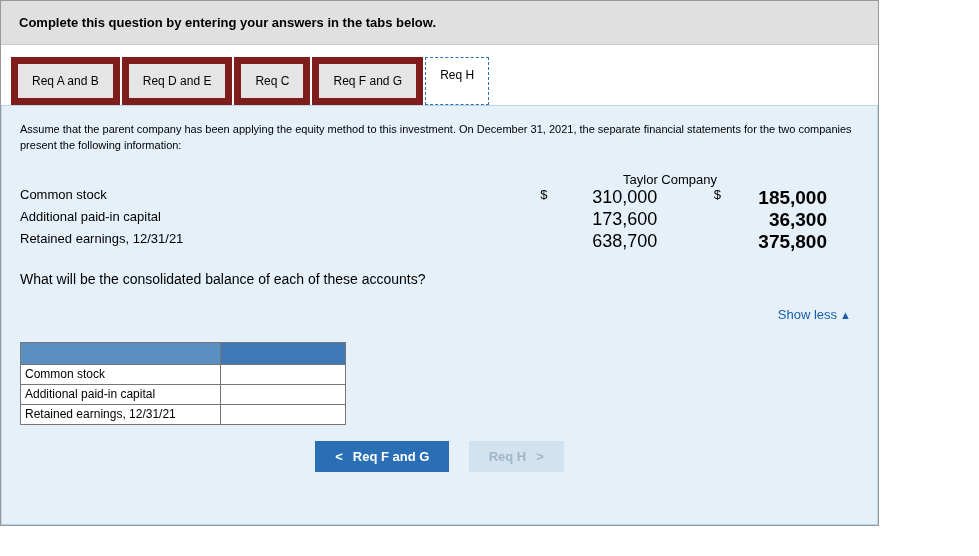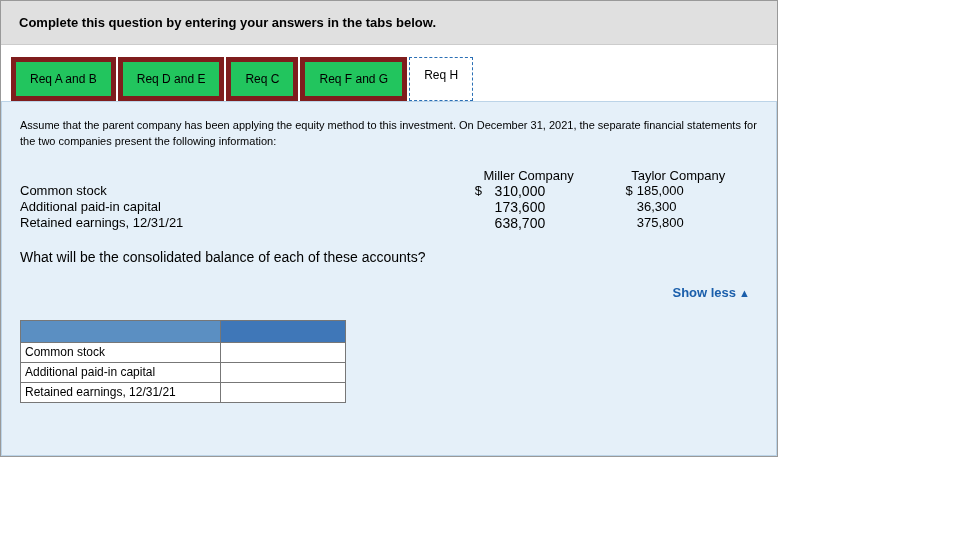--- a/index.html
+++ b/index.html
@@ -1,34 +1,34 @@
 <!DOCTYPE html>
 <html><head>
   <meta charset="utf-8">
   <style>
     * { box-sizing: border-box; margin: 0; padding: 0; }
     body { font-family: Verdana, Arial, sans-serif; font-size: 12px; background: #fff; color: #000; }
-    .container { width: 778px; border: 1px solid #999; }
+    .container { width: 879px; border: 1px solid #999; }
     .instruction-bar { background: #e0e0e0; padding: 14px 18px; font-weight: bold; font-size: 13px; border-bottom: 1px solid #ccc; }
     .tabs-row { display: flex; padding: 12px 10px 0 10px; }
-    .tab { border: 5px solid #7f1d1d; padding: 10px 14px; background: #22c55e; font-size: 12px; cursor: pointer; margin-right: 2px; }
+    .tab { border: 7px solid #7f1d1d; padding: 10px 14px; background: #e5e5e5; font-size: 12px; cursor: pointer; margin-right: 2px; }
     .tab.active { border: 1px dashed #2a6fb5; background: #fff; }
     .content-panel { background: #e5f0f9; border: 1px solid #bcd4e8; margin: 0; padding: 16px 18px 52px 18px; }
     .paragraph { font-size: 11px; line-height: 1.45; margin-bottom: 18px; }
     .data-block { margin: 0 0 18px 0; }
     .data-row { display: flex; }
     .data-label { width: 550px; font-size: 13px; }
     .data-colhead { width: 175px; text-align: center; font-size: 13px; }
     .data-sym { width: 24px; text-align: left; font-size: 13px; }
-    .data-val { width: 131px; text-align: left; font-size: 14px; padding-right:0; }
+    .data-val { width: 131px; text-align: center; font-size: 18px; padding-right:0; }
     .data-sym2 { width: 40px; text-align: right; font-size: 13px; padding-right: 4px;}
-    .data-val2 { width: 140px; font-size: 13px; padding-right: 32px;}
+    .data-val2 { width: 140px; text-align: right; font-size: 19px; padding-right: 32px; font-weight: bold;}
     .question-line { font-size: 14px; margin-bottom: 10px; }
     .show-less-row { text-align: right; padding: 10px 8px 20px 0; }
-    .show-less { color: #1a5eab; font-weight: bold; font-size: 13px; cursor: pointer; margin-left: 40px; }
+    .show-less { color: #1a5eab; font-weight: normal; font-size: 13px; cursor: pointer; margin-left: 40px; }
     .show-less .tri { font-size: 11px; }
     .answer-table { border-collapse: collapse; background: #fff; border: 1px solid #777; }
     .answer-table th { background: #5b8fc2; border: 1px solid #777; height: 22px; }
     .answer-table th.inputhead { background: #3f77b8; }
     .answer-table td { border: 1px solid #777; height: 20px; font-size: 12px; }
     .answer-table .lbl-cell { width: 200px; padding: 1px 4px; }
     .answer-table .inp-cell { width: 125px; }
     .answer-table input { width: 100%; height: 100%; border: none; padding: 2px 4px; font-size: 12px; background: #fff; }
     .nav-row { text-align: center; padding: 16px 0 0 0; }
     .nav-btn { display: inline-block; padding: 8px 20px; font-weight: bold; font-size: 13px; cursor: pointer; margin: 0 8px; border: none; }
@@ -54,21 +54,20 @@
     <div class="tab active"><span>Req H</span></div>
   </div>
 
   <div class="content-panel">
 
     <div class="paragraph">Assume that the parent company has been applying the equity method to this investment. On December 31, 2021, the separate financial statements for the two companies present the following information:</div>
 
     <div class="data-block">
       <div class="data-row">
         <div class="data-label"></div>
-        <div class="data-colhead">Miller Company</div>
         <div class="data-colhead" style="width:200px;">Taylor Company</div>
       </div>
       <div class="data-row">
         <div class="data-label">Common stock</div>
         <div class="data-sym">$</div>
         <div class="data-val">310,000</div>
         <div class="data-sym2">$</div>
         <div class="data-val2">185,000</div>
       </div>
       <div class="data-row">
@@ -109,15 +108,23 @@
         <td class="lbl-cell">Additional paid-in capital</td>
         <td class="inp-cell"><input type="text" style=""></td>
       </tr>
       <tr>
         <td class="lbl-cell">Retained earnings, 12/31/21</td>
         <td class="inp-cell"><input type="text" style=""></td>
       </tr>
     </tbody>
       </table>
 
+    <div class="nav-row">
+      <button class="nav-btn nav-prev">
+        <span class="chev">&lt;</span><span>Req F and G</span>
+      </button>
+      <button class="nav-btn nav-next">
+        <span>Req H</span><span class="chev">&gt;</span>
+      </button>
+    </div>
 
   </div>
 </div>
 
 </body></html>

